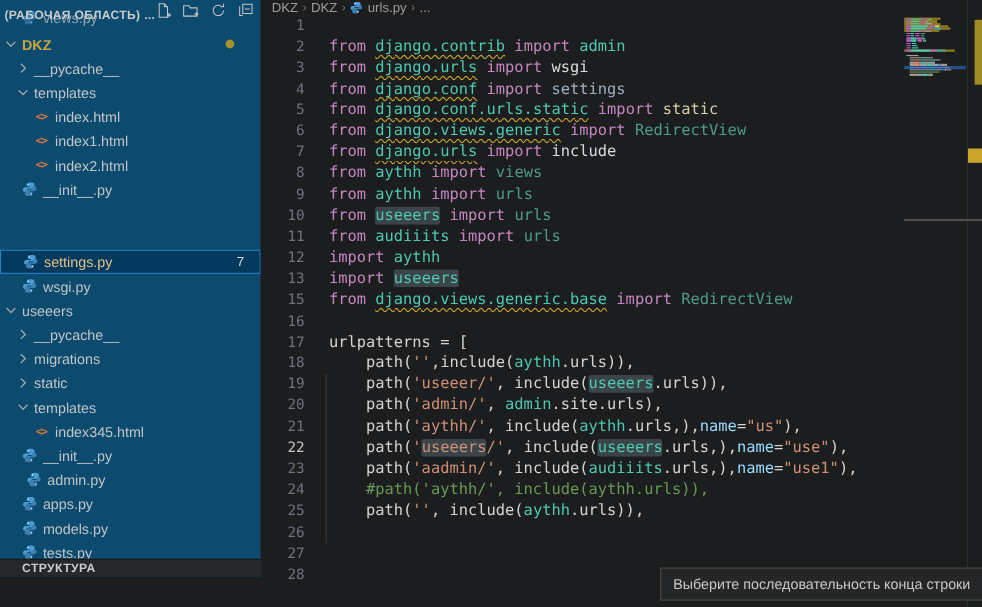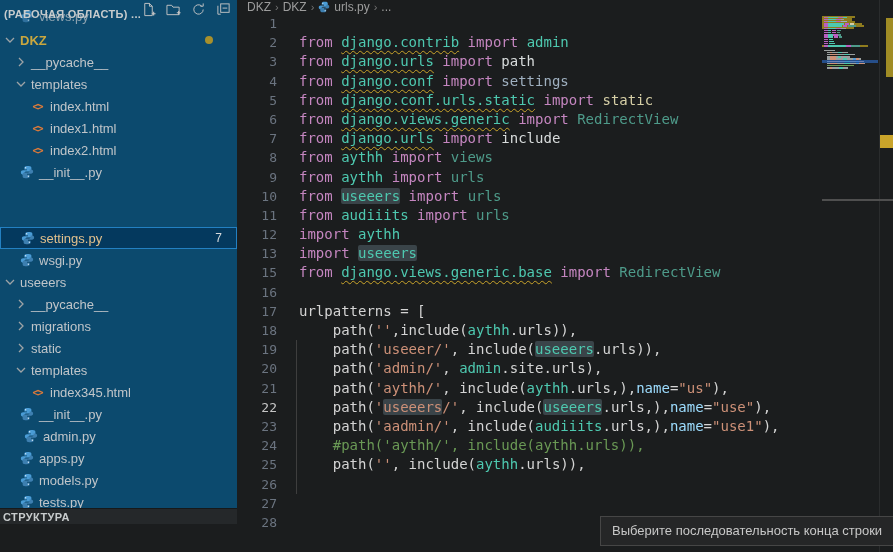--- a/index.html
+++ b/index.html
@@ -19,21 +19,21 @@
   .trow.dim-row{opacity:.72;}
   .chev{width:10px;height:10px;flex:0 0 10px;display:inline-block;}
   .chev svg{display:block;}
   .chev.open svg{transform:rotate(90deg);}
   .fico{width:15px;height:15px;flex:0 0 15px;display:flex;align-items:center;justify-content:center;}
   .html-ico{color:#e07b39;font-family:"DejaVu Sans Mono",monospace;font-size:10px;font-weight:bold;letter-spacing:-1px;}
   .badge{position:absolute;right:14px;font-size:12px;color:#d6d9db;}
   .mdot{position:absolute;right:24px;width:8px;height:8px;border-radius:50%;background:#a8902c;}
   .gold{color:#c9a73f;font-weight:bold;}
   .struct-header{position:absolute;left:0;bottom:0;width:237px;height:16px;border-top:1px solid #17191a;background:#25282a;display:flex;align-items:center;z-index:3;}
-  .struct-header span{font-size:11px;font-weight:bold;color:#c8cccd;margin-left:3px;letter-spacing:.4px;text-align:right;}
+  .struct-header span{font-size:11px;font-weight:bold;color:#c8cccd;margin-left:20px;letter-spacing:.4px;text-align:right;}
 
   
   .editor{position:absolute;left:237px;top:0;width:656px;height:552px;background:#1b1d1e;}
   .breadcrumb{position:absolute;left:0;top:0;width:100%;height:14px;display:flex;align-items:center;font-size:12px;color:#9d9d9d;padding-left:10px;gap:4px;z-index:2;}
   .breadcrumb .bi{cursor:pointer;}
   .breadcrumb .bsep{color:#767676;font-size:11px;}
   .code{position:absolute;left:0;top:14px;width:640px;}
   .cl{height:19.2px;line-height:19.2px;font-family:"DejaVu Sans Mono",monospace;font-size:14px;white-space:pre;}
   .ln{display:inline-block;width:40px;text-align:right;color:#6b7480;font-size:13px;vertical-align:top;}
   .cl.active .ln{color:#c6c6c6;}
@@ -302,21 +302,21 @@
             <circle cx="9.6" cy="12.9" r=".8" fill="#cfe5f4"></circle>
           </svg>
         </span>
         <span class="bi">urls.py</span>
         <span class="bsep">›</span>
         <span class="bi">...</span>
       </div>
     <div class="code" id="code-lines">
         <div class="cl"><span class="ln">1</span><span class="ct"></span></div>
         <div class="cl"><span class="ln">2</span><span class="ct"><span class="kw">from </span><span class="mod sq">django.contrib</span><span class="pl"> </span><span class="kw">import</span><span class="pl"> </span><span class="cls">admin</span></span></div>
-        <div class="cl"><span class="ln">3</span><span class="ct"><span class="kw">from </span><span class="mod sq">django.urls</span><span class="pl"> </span><span class="kw">import</span><span class="pl"> </span><span class="fn">path</span></span></div>
+        <div class="cl"><span class="ln">3</span><span class="ct"><span class="kw">from </span><span class="mod sq">django.urls</span><span class="pl"> </span><span class="kw">import</span><span class="pl"> </span><span class="fn">wsgi</span></span></div>
         <div class="cl"><span class="ln">4</span><span class="ct"><span class="kw">from </span><span class="mod sq">django.conf</span><span class="pl"> </span><span class="kw">import</span><span class="pl"> </span><span class="gb">settings</span></span></div>
         <div class="cl"><span class="ln">5</span><span class="ct"><span class="kw">from </span><span class="mod sq">django.conf.urls.static</span><span class="pl"> </span><span class="kw">import</span><span class="pl"> </span><span class="tan">static</span></span></div>
         <div class="cl"><span class="ln">6</span><span class="ct"><span class="kw">from </span><span class="mod sq">django.views.generic</span><span class="pl"> </span><span class="kw">import</span><span class="pl"> </span><span class="dim">RedirectView</span></span></div>
         <div class="cl"><span class="ln">7</span><span class="ct"><span class="kw">from </span><span class="mod sq">django.urls</span><span class="pl"> </span><span class="kw">import</span><span class="pl"> </span><span class="fn">include</span></span></div>
         <div class="cl"><span class="ln">8</span><span class="ct"><span class="kw">from </span><span class="cls">aythh</span><span class="pl"> </span><span class="kw">import</span><span class="pl"> </span><span class="dim">views</span></span></div>
         <div class="cl"><span class="ln">9</span><span class="ct"><span class="kw">from </span><span class="cls">aythh</span><span class="pl"> </span><span class="kw">import</span><span class="pl"> </span><span class="dim">urls</span></span></div>
         <div class="cl"><span class="ln">10</span><span class="ct"><span class="kw">from </span><span class="cls hl">useeers</span><span class="pl"> </span><span class="kw">import</span><span class="pl"> </span><span class="dim">urls</span></span></div>
         <div class="cl"><span class="ln">11</span><span class="ct"><span class="kw">from </span><span class="cls">audiiits</span><span class="pl"> </span><span class="kw">import</span><span class="pl"> </span><span class="dim">urls</span></span></div>
         <div class="cl"><span class="ln">12</span><span class="ct"><span class="kw">import</span><span class="pl"> </span><span class="cls">aythh</span></span></div>
         <div class="cl"><span class="ln">13</span><span class="ct"><span class="kw">import</span><span class="pl"> </span><span class="cls hl">useeers</span></span></div>

